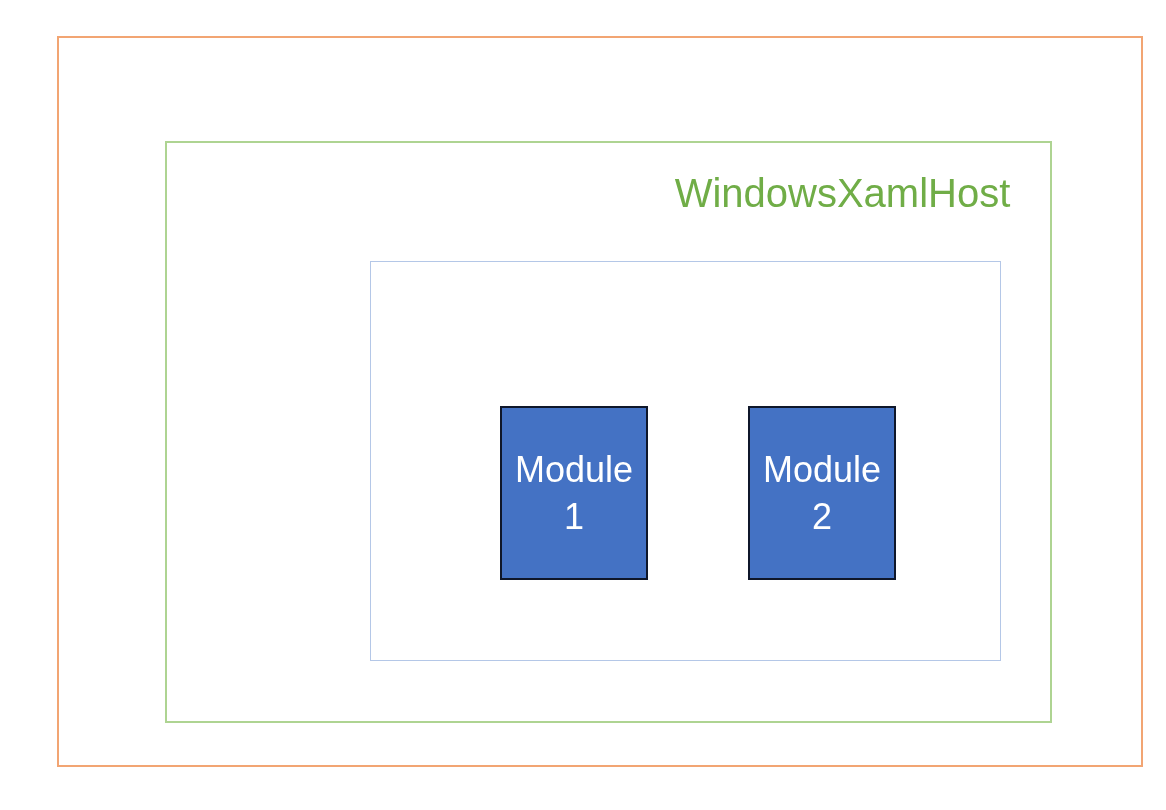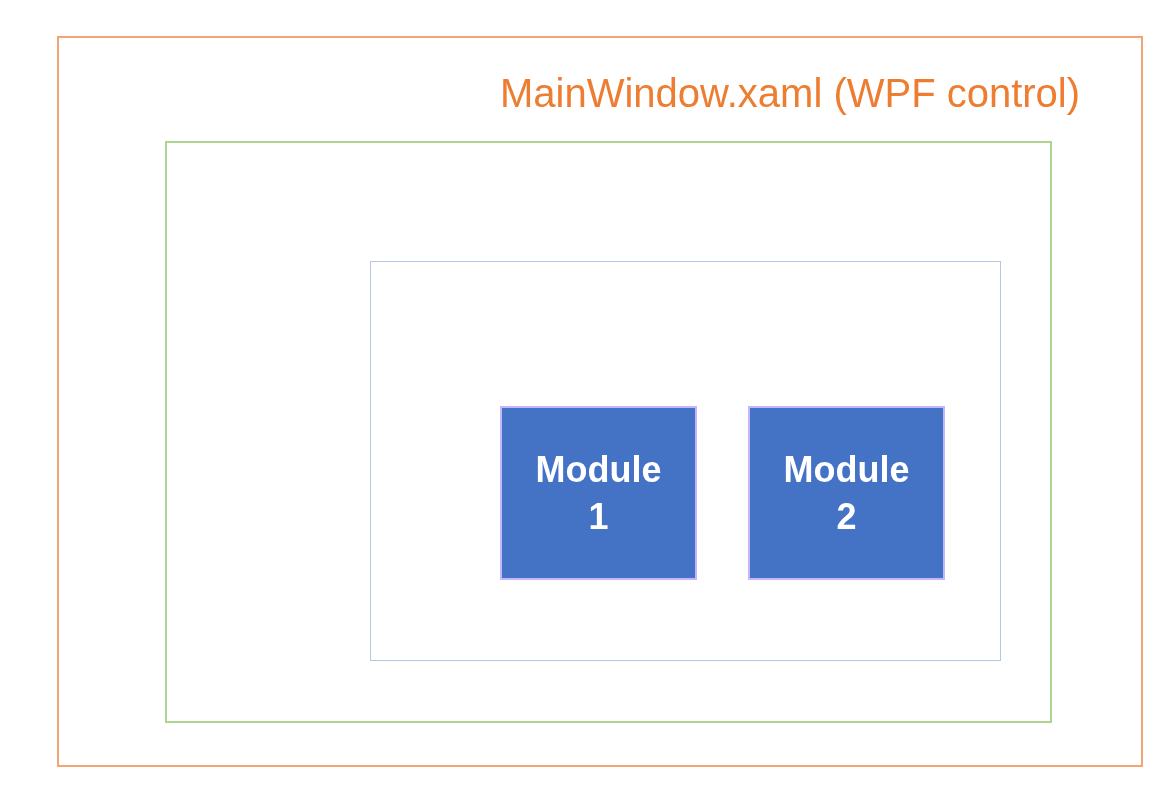--- a/index.html
+++ b/index.html
@@ -63,51 +63,50 @@
   .shell-label {
     left: 388px;
     top: 300px;
     width: 515px;
     font-size: 38px;
     color: #4472C4;
   }
   .module {
     position: absolute;
     top: 406px;
-    width: 197px;
+    width: 148px;
     height: 174px;
     background: #4472C4;
-    border: 2px solid #c4b5fd;
+    border: 2px solid #0f172a;
     box-sizing: border-box;
     display: flex;
     flex-direction: column;
     align-items: center;
     justify-content: center;
     color: #FFFFFF;
     font-size: 36px;
     line-height: 47px;
     text-align: center;
-    font-weight: bold;
   }
   .module-1 { left: 500px; }
   .module-2 { left: 748px; }
 </style>
 </head>
 <body>
 
 <div class="canvas">
 
   <div class="box outer-box">
     <div class="box host-box" style="left:106px; top:103px;">
       <div class="box shell-box" style="left:203px; top:118px;"></div>
     </div>
   </div>
 
-  <div class="shape-label outer-label">MainWindow.xaml (WPF control)</div>
 
+  <div class="shape-label host-label">WindowsXamlHost</div>
 
 
   <div class="module module-1">
     <span>Module</span>
     <span>1</span>
   </div>
 
   <div class="module module-2">
     <span>Module</span>
     <span>2</span>

